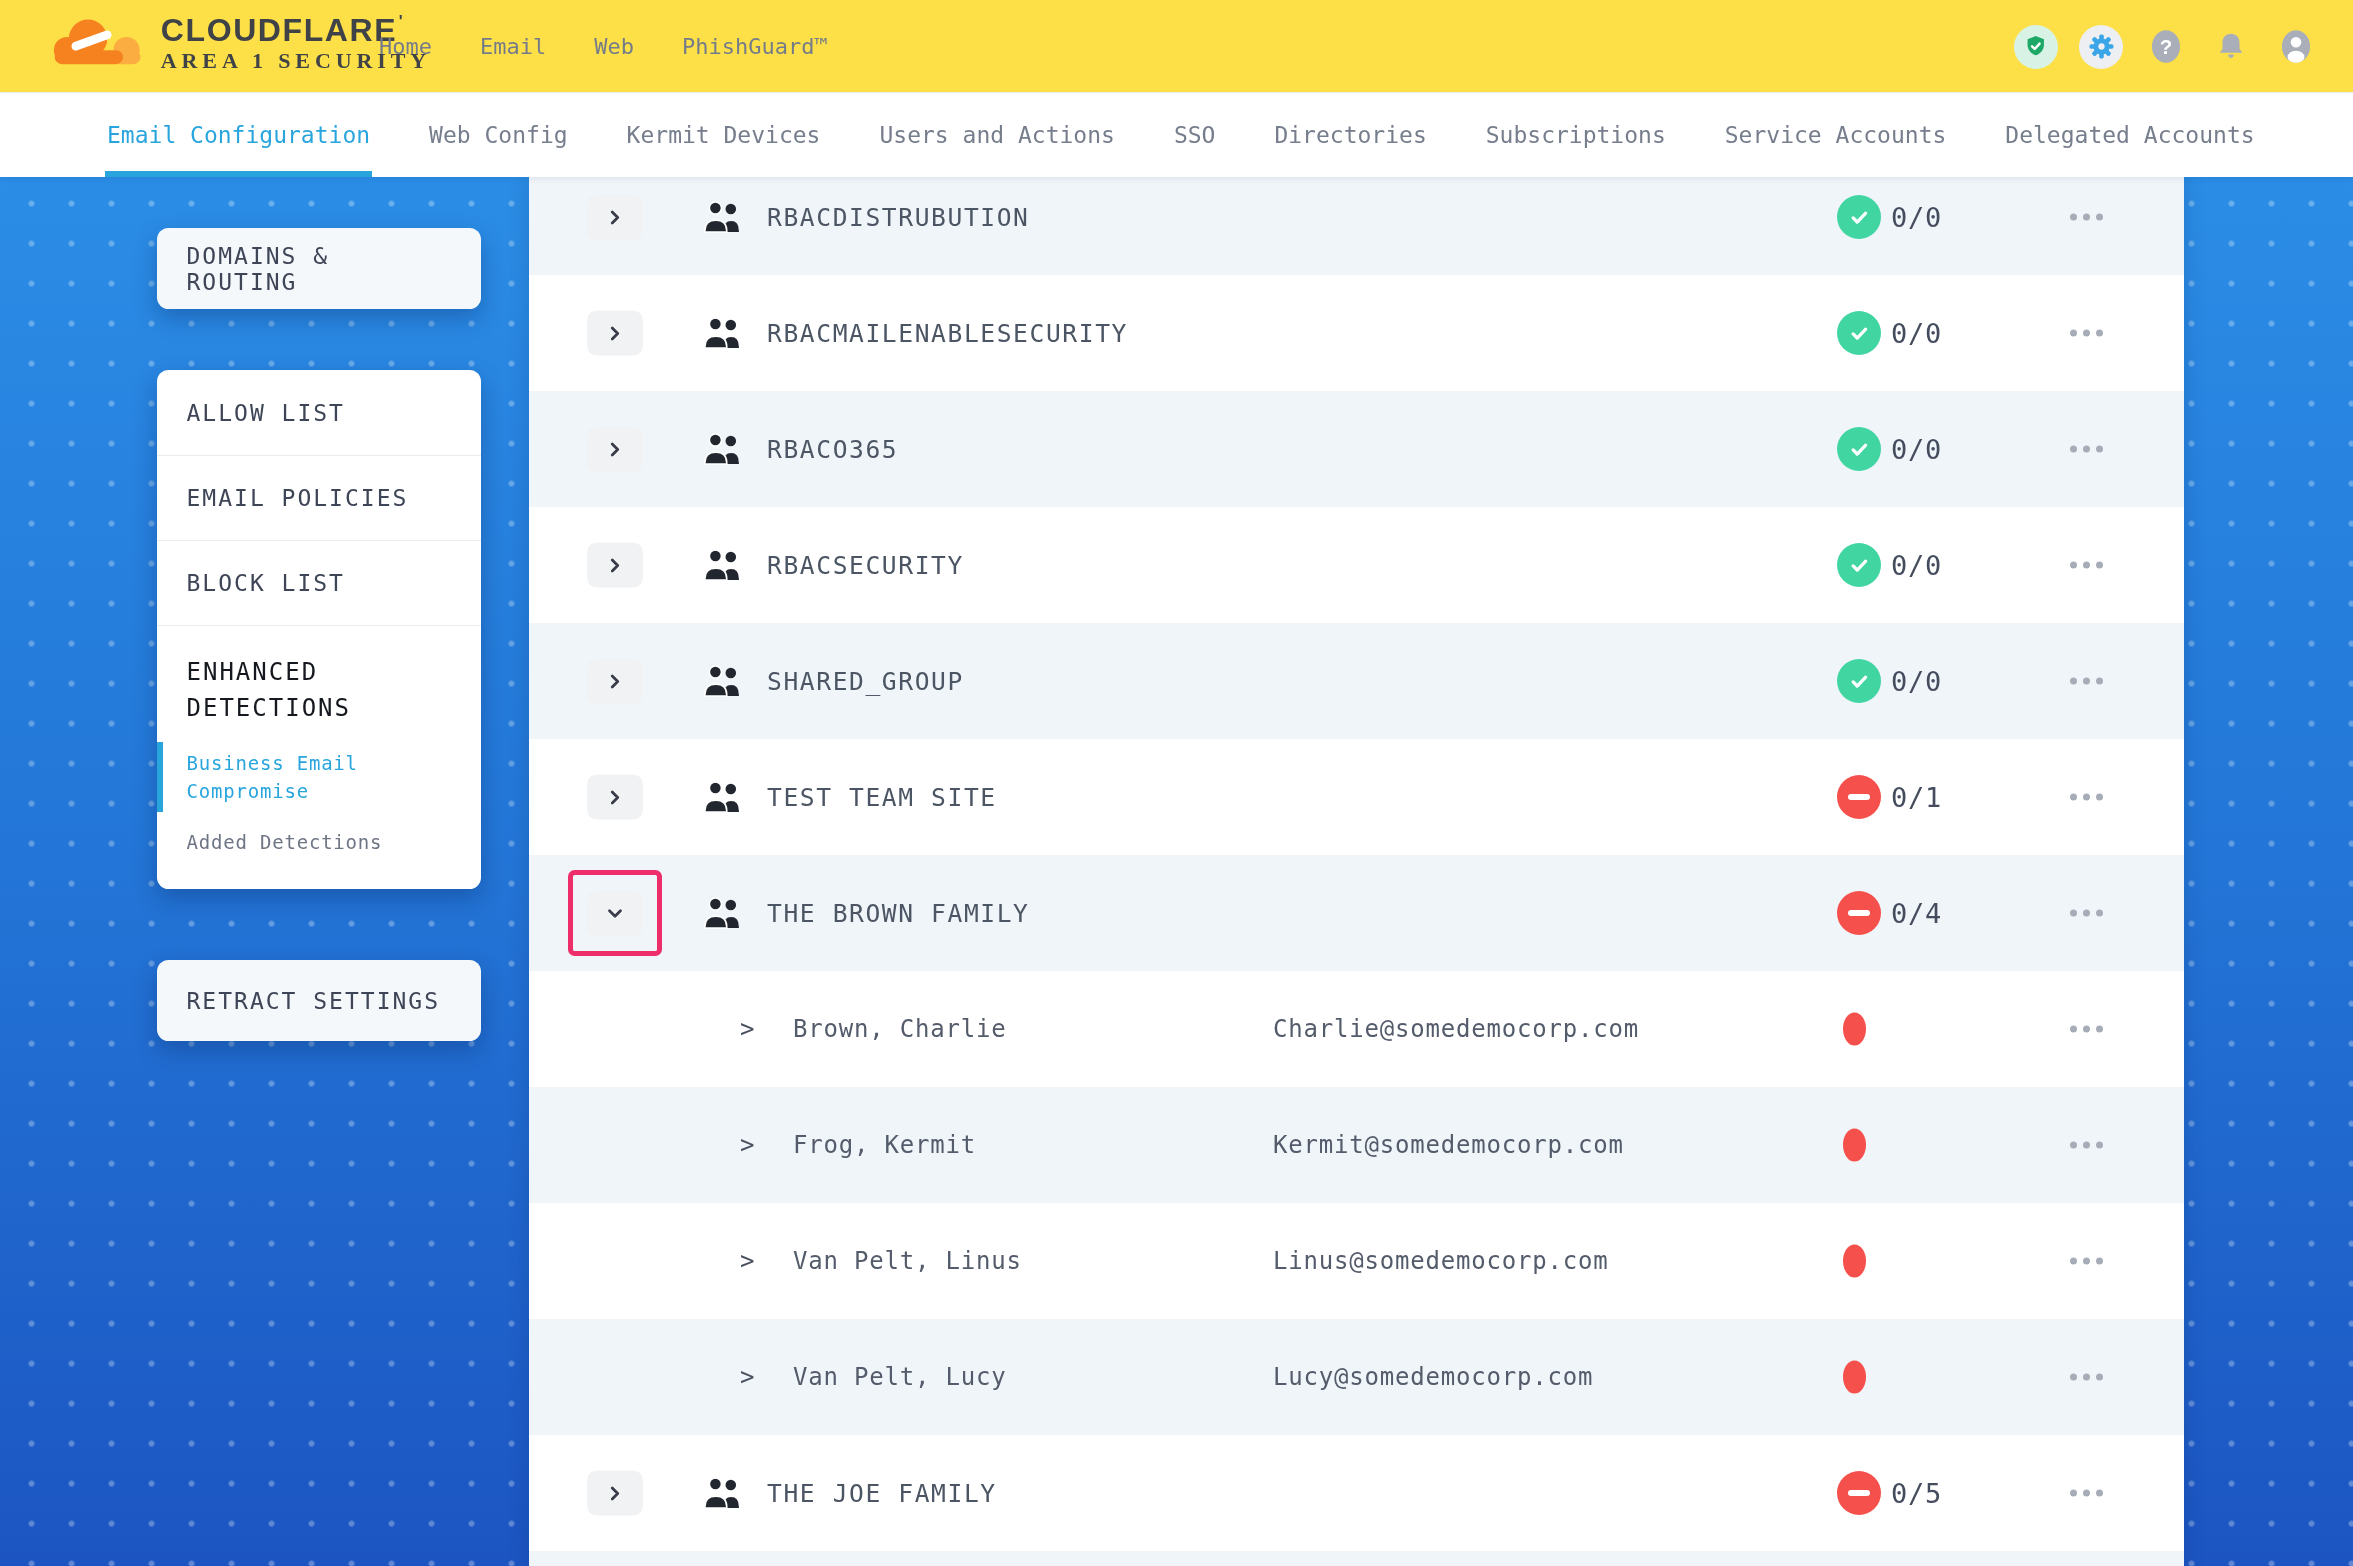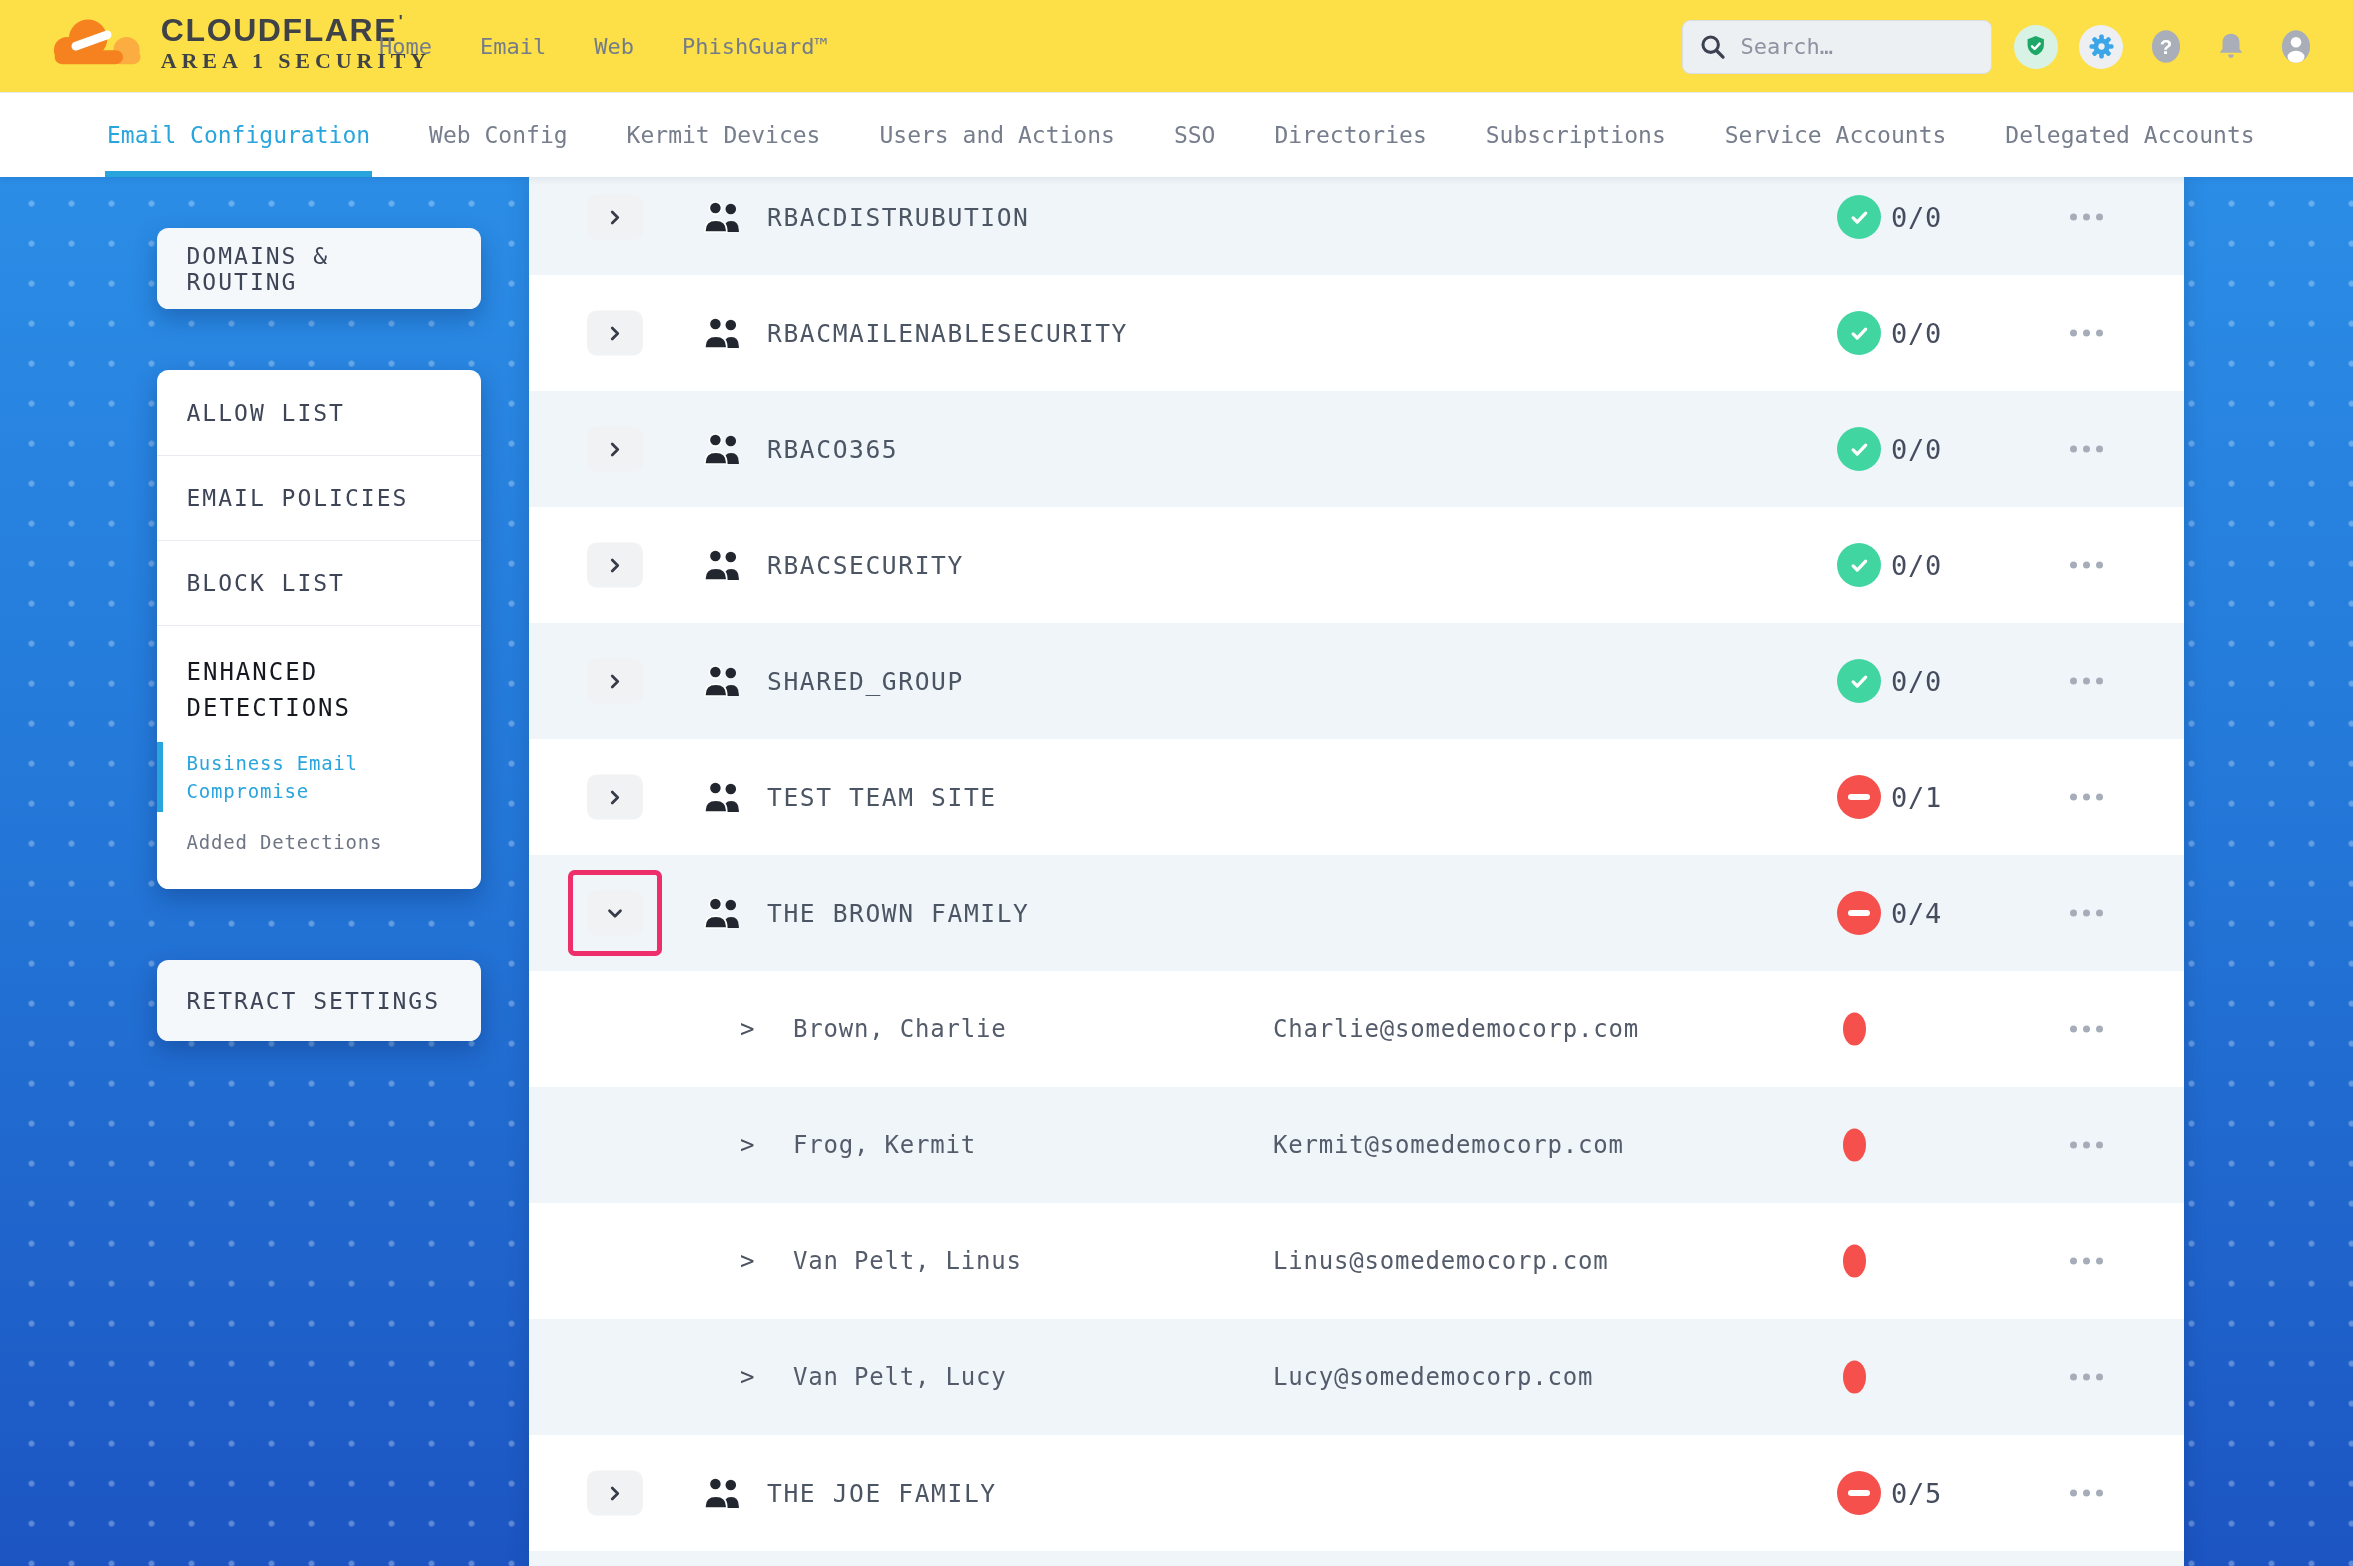--- a/index.html
+++ b/index.html
@@ -126,27 +126,20 @@
     </div>
   </div>
 
   <nav class="topnav">
       <a class="navlink">Home</a>
       <a class="navlink">Email</a>
       <a class="navlink">Web</a>
       <a class="navlink">PhishGuard™</a>
     </nav>
 
-  <div class="search">
-    <svg width="28" height="28" viewBox="0 0 24 24">
-      <circle cx="10" cy="10" r="6.6" fill="none" stroke="#3b4150" stroke-width="2.6"></circle>
-      <line x1="15.2" y1="15.2" x2="20.6" y2="20.6" stroke="#3b4150" stroke-width="2.8" stroke-linecap="round"></line>
-    </svg>
-    <input type="text" placeholder="Search…" style="">
-  </div>
 
   <div class="hicons">
     <button class="hicon shield-bg">
       <svg width="29.5" height="29.5" viewBox="0 0 36 36">
         <path d="M18 5l10 3.8v6.4c0 6.6-4.1 11.2-10 13.3C12.1 26.4 8 21.8 8 15.2V8.8z" fill="#1ea868"></path>
         <path d="M13.5 17.5l3.2 3.2 6-6.6" fill="none" stroke="#fff" stroke-width="3" stroke-linecap="round" stroke-linejoin="round"></path>
       </svg>
     </button>
     <button class="hicon gear-bg">
       <svg width="31" height="31" viewBox="0 0 54 54">

